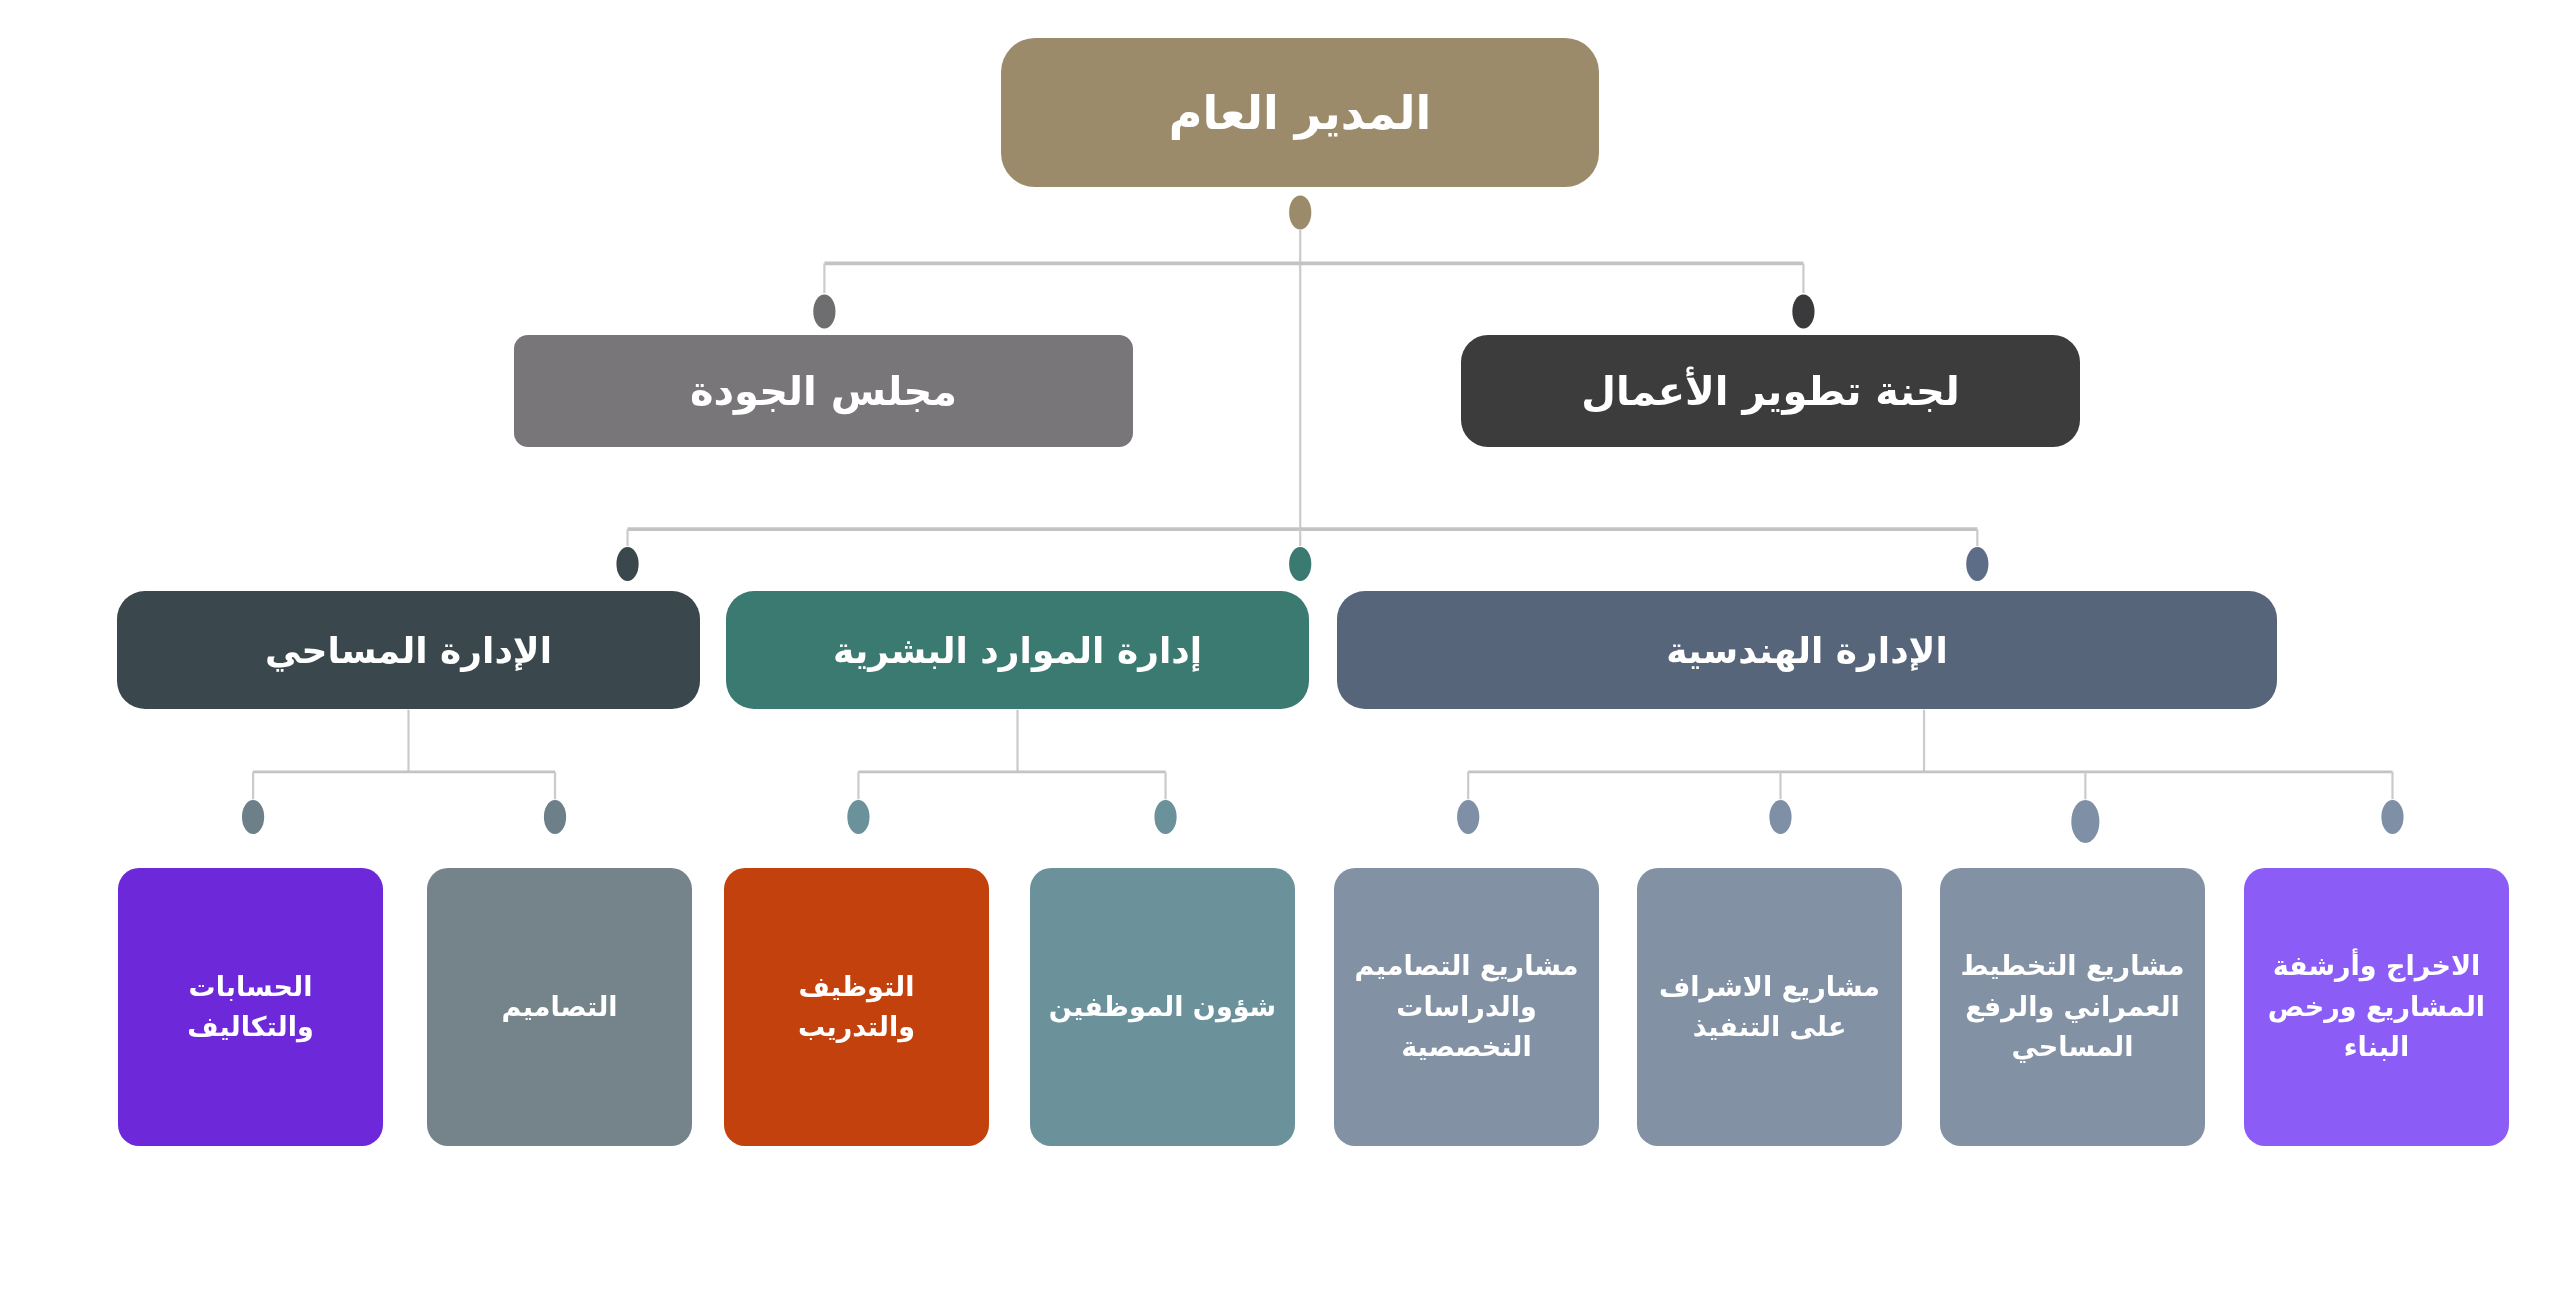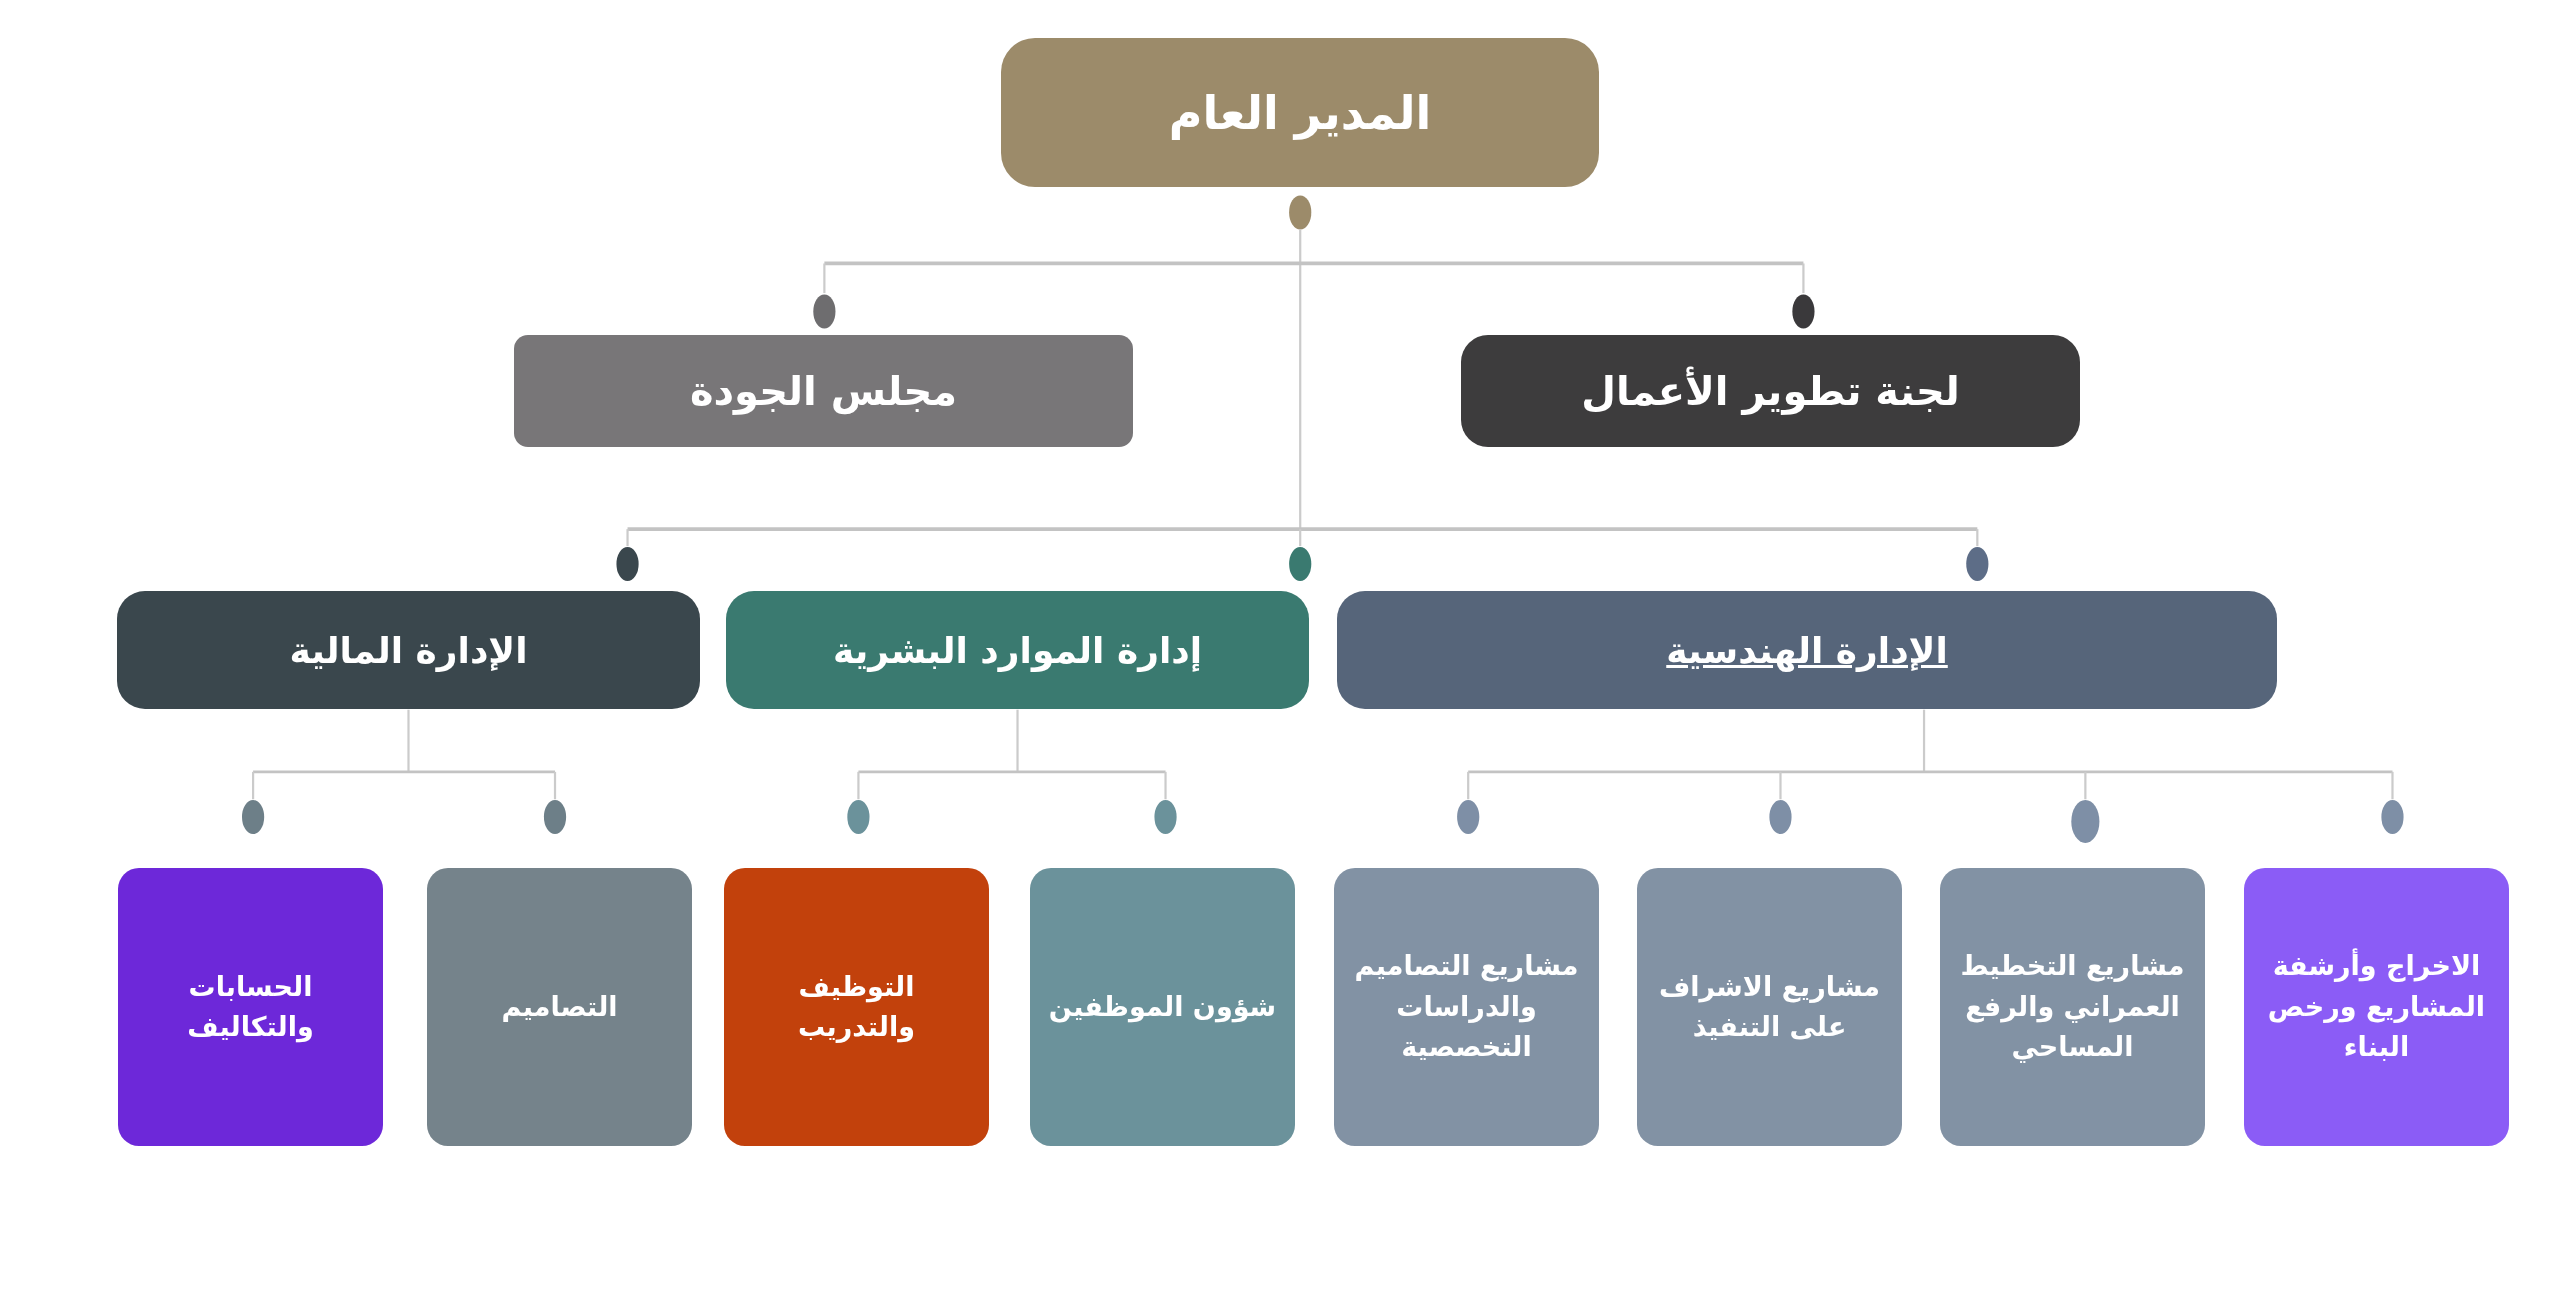--- a/index.html
+++ b/index.html
@@ -27,21 +27,21 @@
     font-weight: bold;
     direction: rtl;
     box-sizing: border-box;
     padding: 16px 15px;
   }
   .n-root    { left: 1001px; top: 38px;  width: 598px;  height: 149px; background: #9c8b6a; border-radius: 34px; font-size: 46px; }
   .n-quality { left: 514px;  top: 335px; width: 619px;  height: 112px; background: #787678; border-radius: 14px; font-size: 40px; }
   .n-bizdev  { left: 1461px; top: 335px; width: 619px;  height: 112px; background: #3d3c3d; border-radius: 27px; font-size: 40px; }
   .n-finance { left: 117px;  top: 591px; width: 583px;  height: 118px; background: #3a474d; border-radius: 28px; font-size: 36px; }
   .n-hr      { left: 726px;  top: 591px; width: 583px;  height: 118px; background: #3a7a70; border-radius: 28px; font-size: 36px; }
-  .n-eng     { left: 1337px; top: 591px; width: 940px; height: 118px; background: #56657a; border-radius: 28px; font-size: 36px; text-decoration: underline; }
+  .n-eng     { left: 1337px; top: 591px; width: 940px; height: 118px; background: #56657a; border-radius: 28px; font-size: 36px; }
   .leaf {
     top: 868px; width: 265px; height: 278px;
     border-radius: 21px; font-size: 27px; line-height: 1.5;
     padding: 0 12px;
   }
   .l1 { left: 118px;  background: #6d28d9; }
   .l2 { left: 427px;  background: #75838b; }
   .l3 { left: 724px;  background: #c2410c; }
   .l4 { left: 1030px; background: #6b929b; }
   .l5 { left: 1334px; background: #8292a4; }
@@ -110,21 +110,21 @@
     <span>مجلس الجودة</span>
   </div>
 
   <div class="node n-eng">
     <span>الإدارة الهندسية</span>
   </div>
   <div class="node n-hr">
     <span>إدارة الموارد البشرية</span>
   </div>
   <div class="node n-finance">
-    <span>الإدارة المالية</span>
+    <span>الإدارة المساحي</span>
   </div>
 
   <div class="node leaf l1">
     <span>الحسابات والتكاليف</span>
   </div>
   <div class="node leaf l2">
     <span>التصاميم</span>
   </div>
   <div class="node leaf l3">
     <span>التوظيف والتدريب</span>

